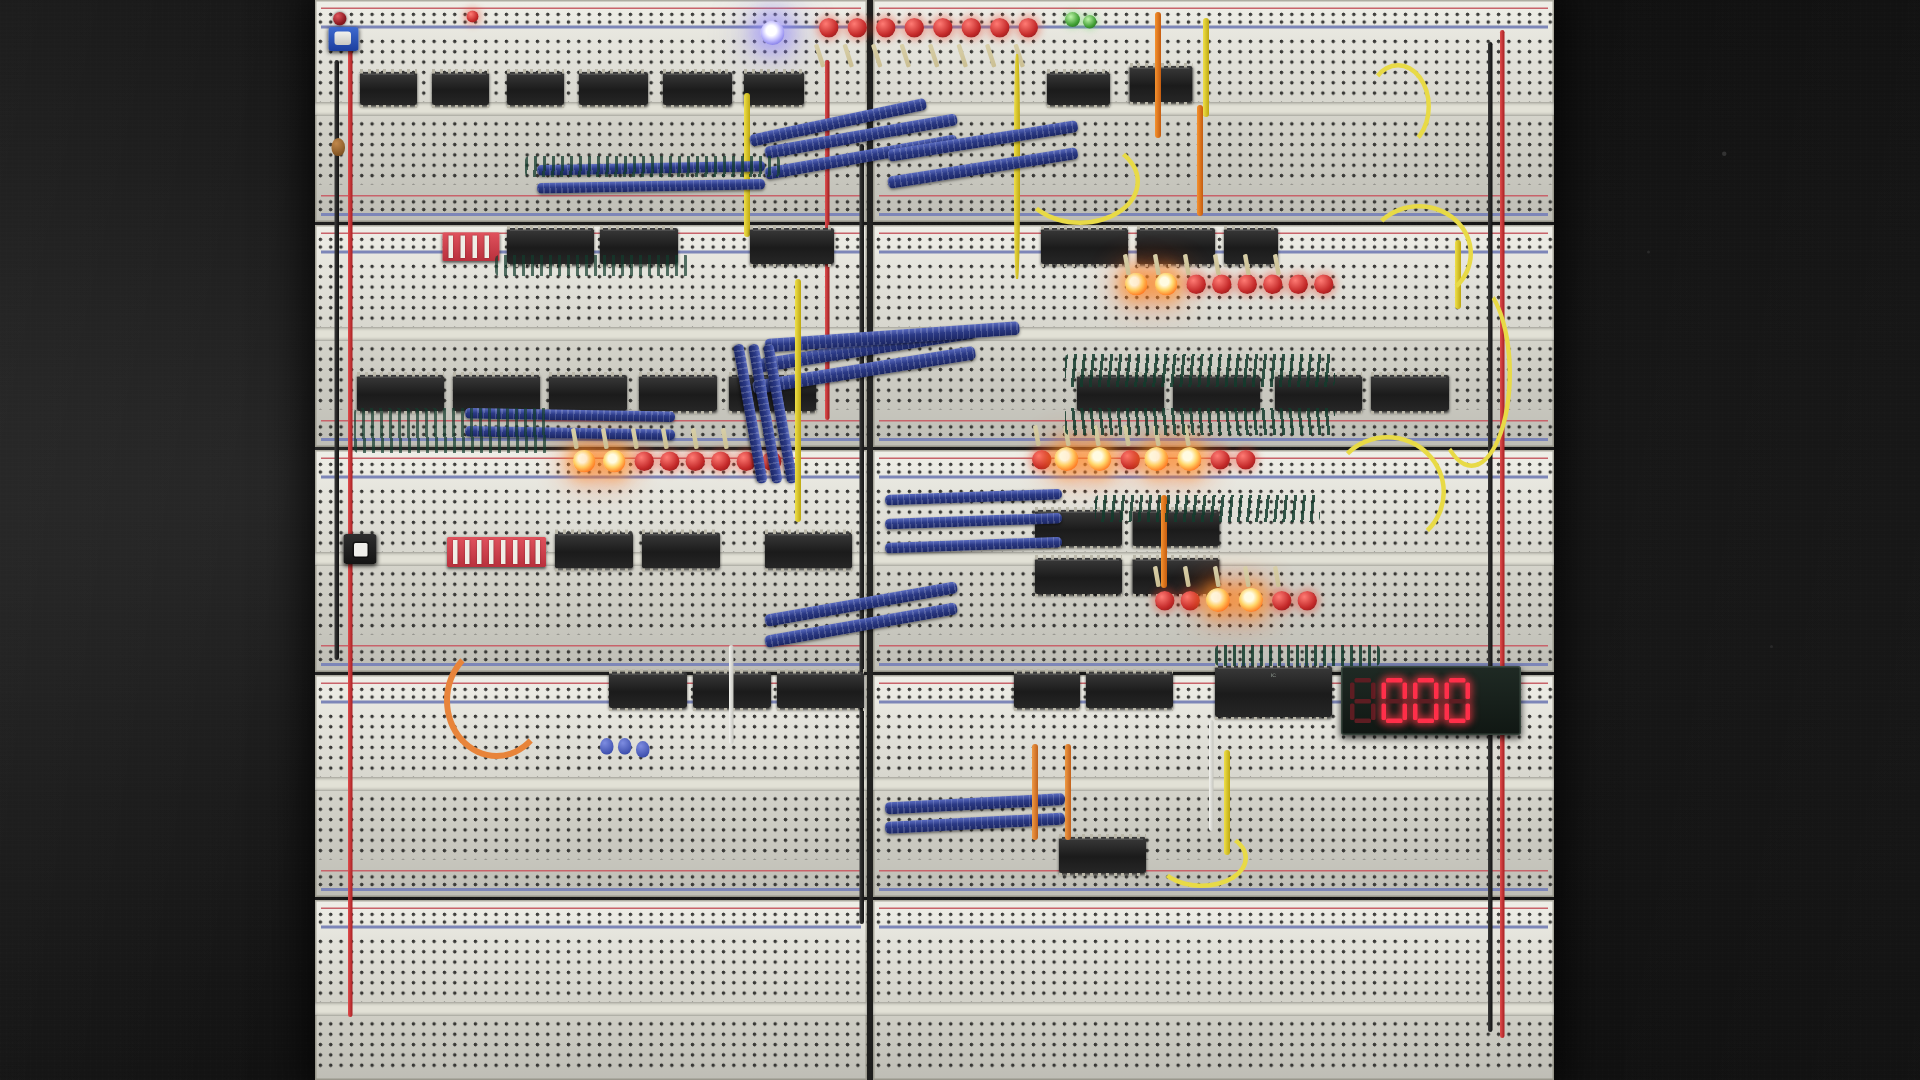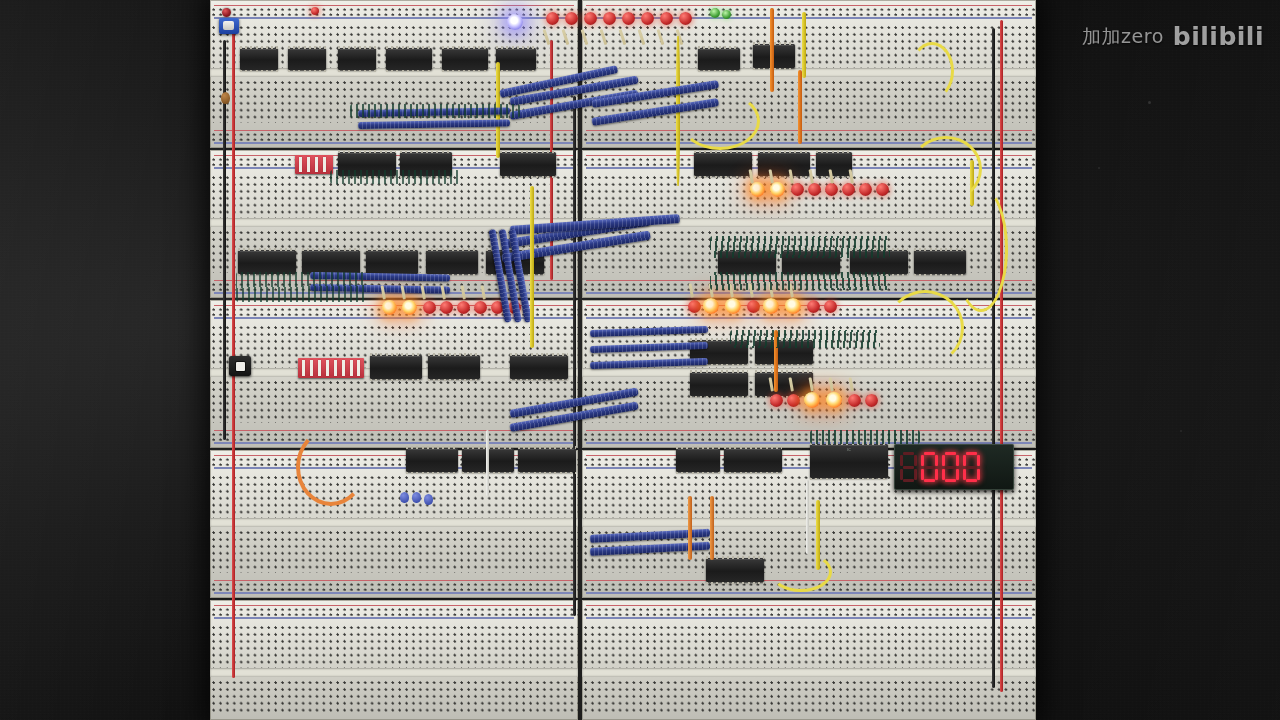--- a/index.html
+++ b/index.html
@@ -674,18 +674,14 @@
         background:repeating-linear-gradient(90deg,#123b2c 0 2px,rgba(0,0,0,0) 2px 6px);opacity:.85;border-radius:3px;"></div>
     <div style="position:absolute;left:140px;top:104px;width:170px;height:14px;
         background:repeating-linear-gradient(92deg,#123b2c 0 2px,rgba(0,0,0,0) 2px 6px);opacity:.75;border-radius:3px;"></div>
     <div style="position:absolute;left:26px;top:272px;width:130px;height:30px;
         background:repeating-linear-gradient(88deg,#123b2c 0 2px,rgba(0,0,0,0) 2px 6px);opacity:.7;border-radius:3px;"></div>
     <div style="position:absolute;left:120px;top:170px;width:130px;height:14px;
         background:repeating-linear-gradient(90deg,#123b2c 0 2px,rgba(0,0,0,0) 2px 6px);opacity:.7;border-radius:3px;"></div>
 
   </div>
 
-  <div id="wm">
-    <span class="zh">加加zero</span>
-    <span class="bili">bilibili</span>
-  </div>
 
 </div>
 
 </body></html>

